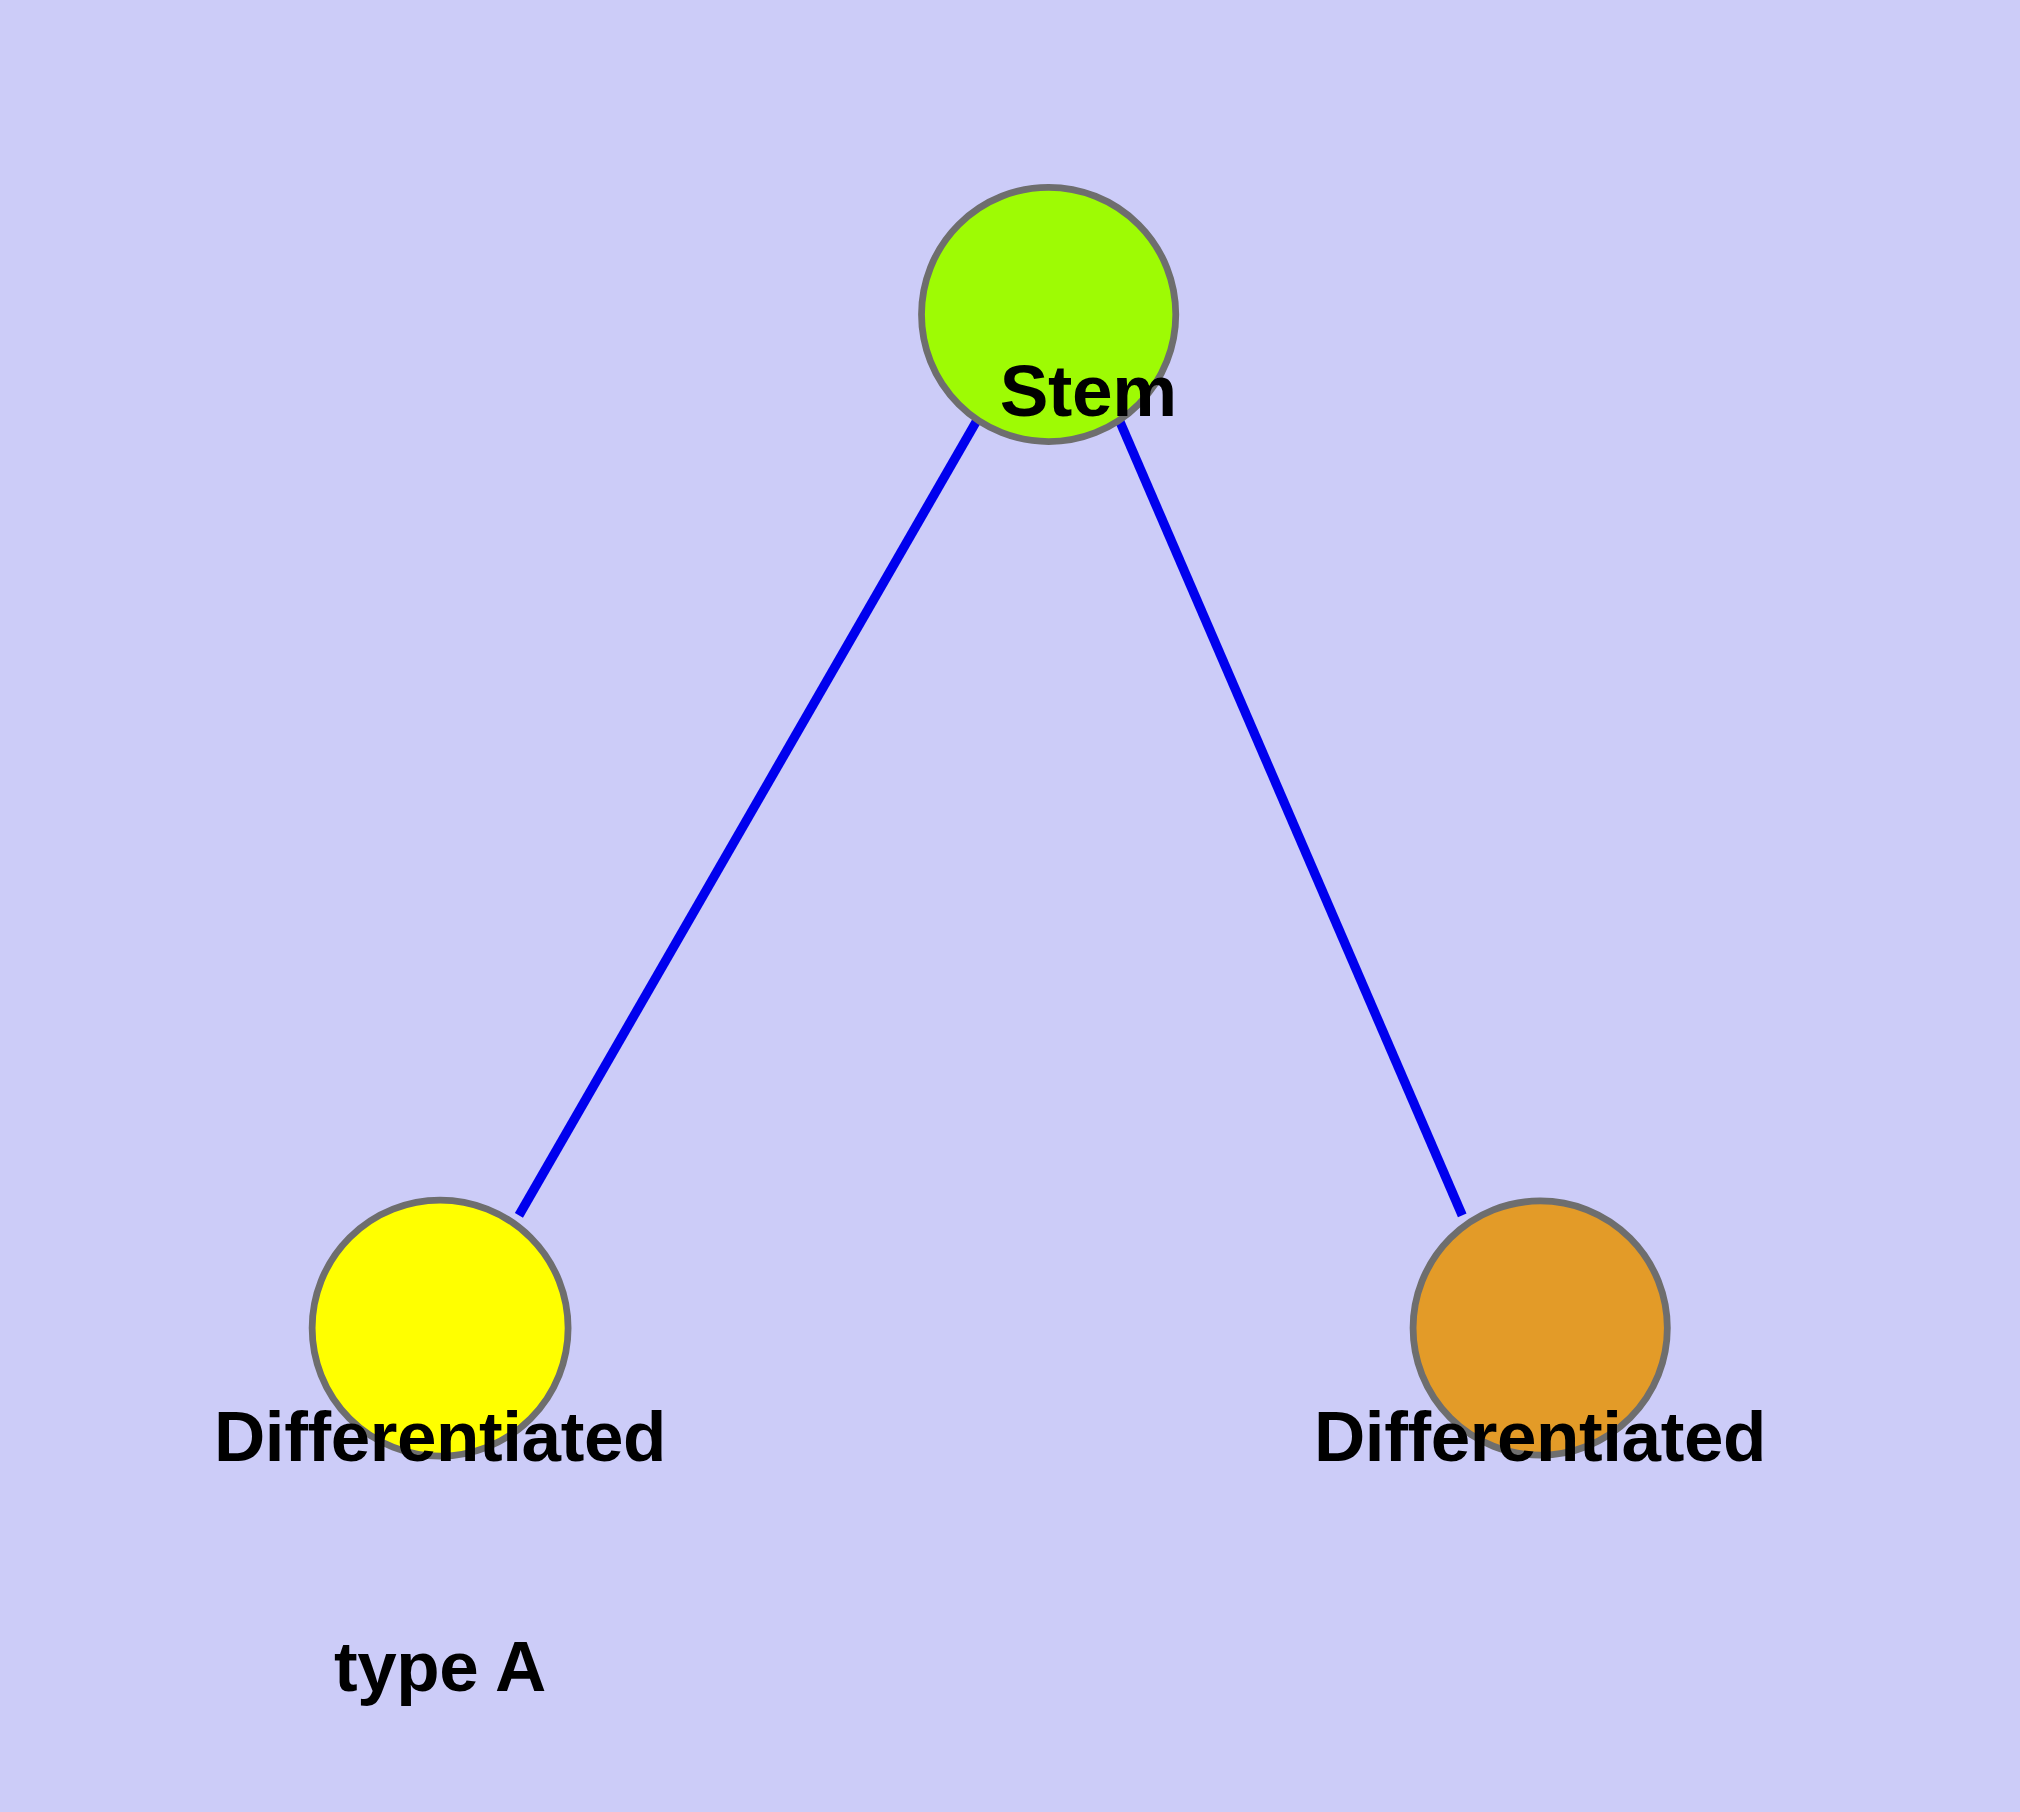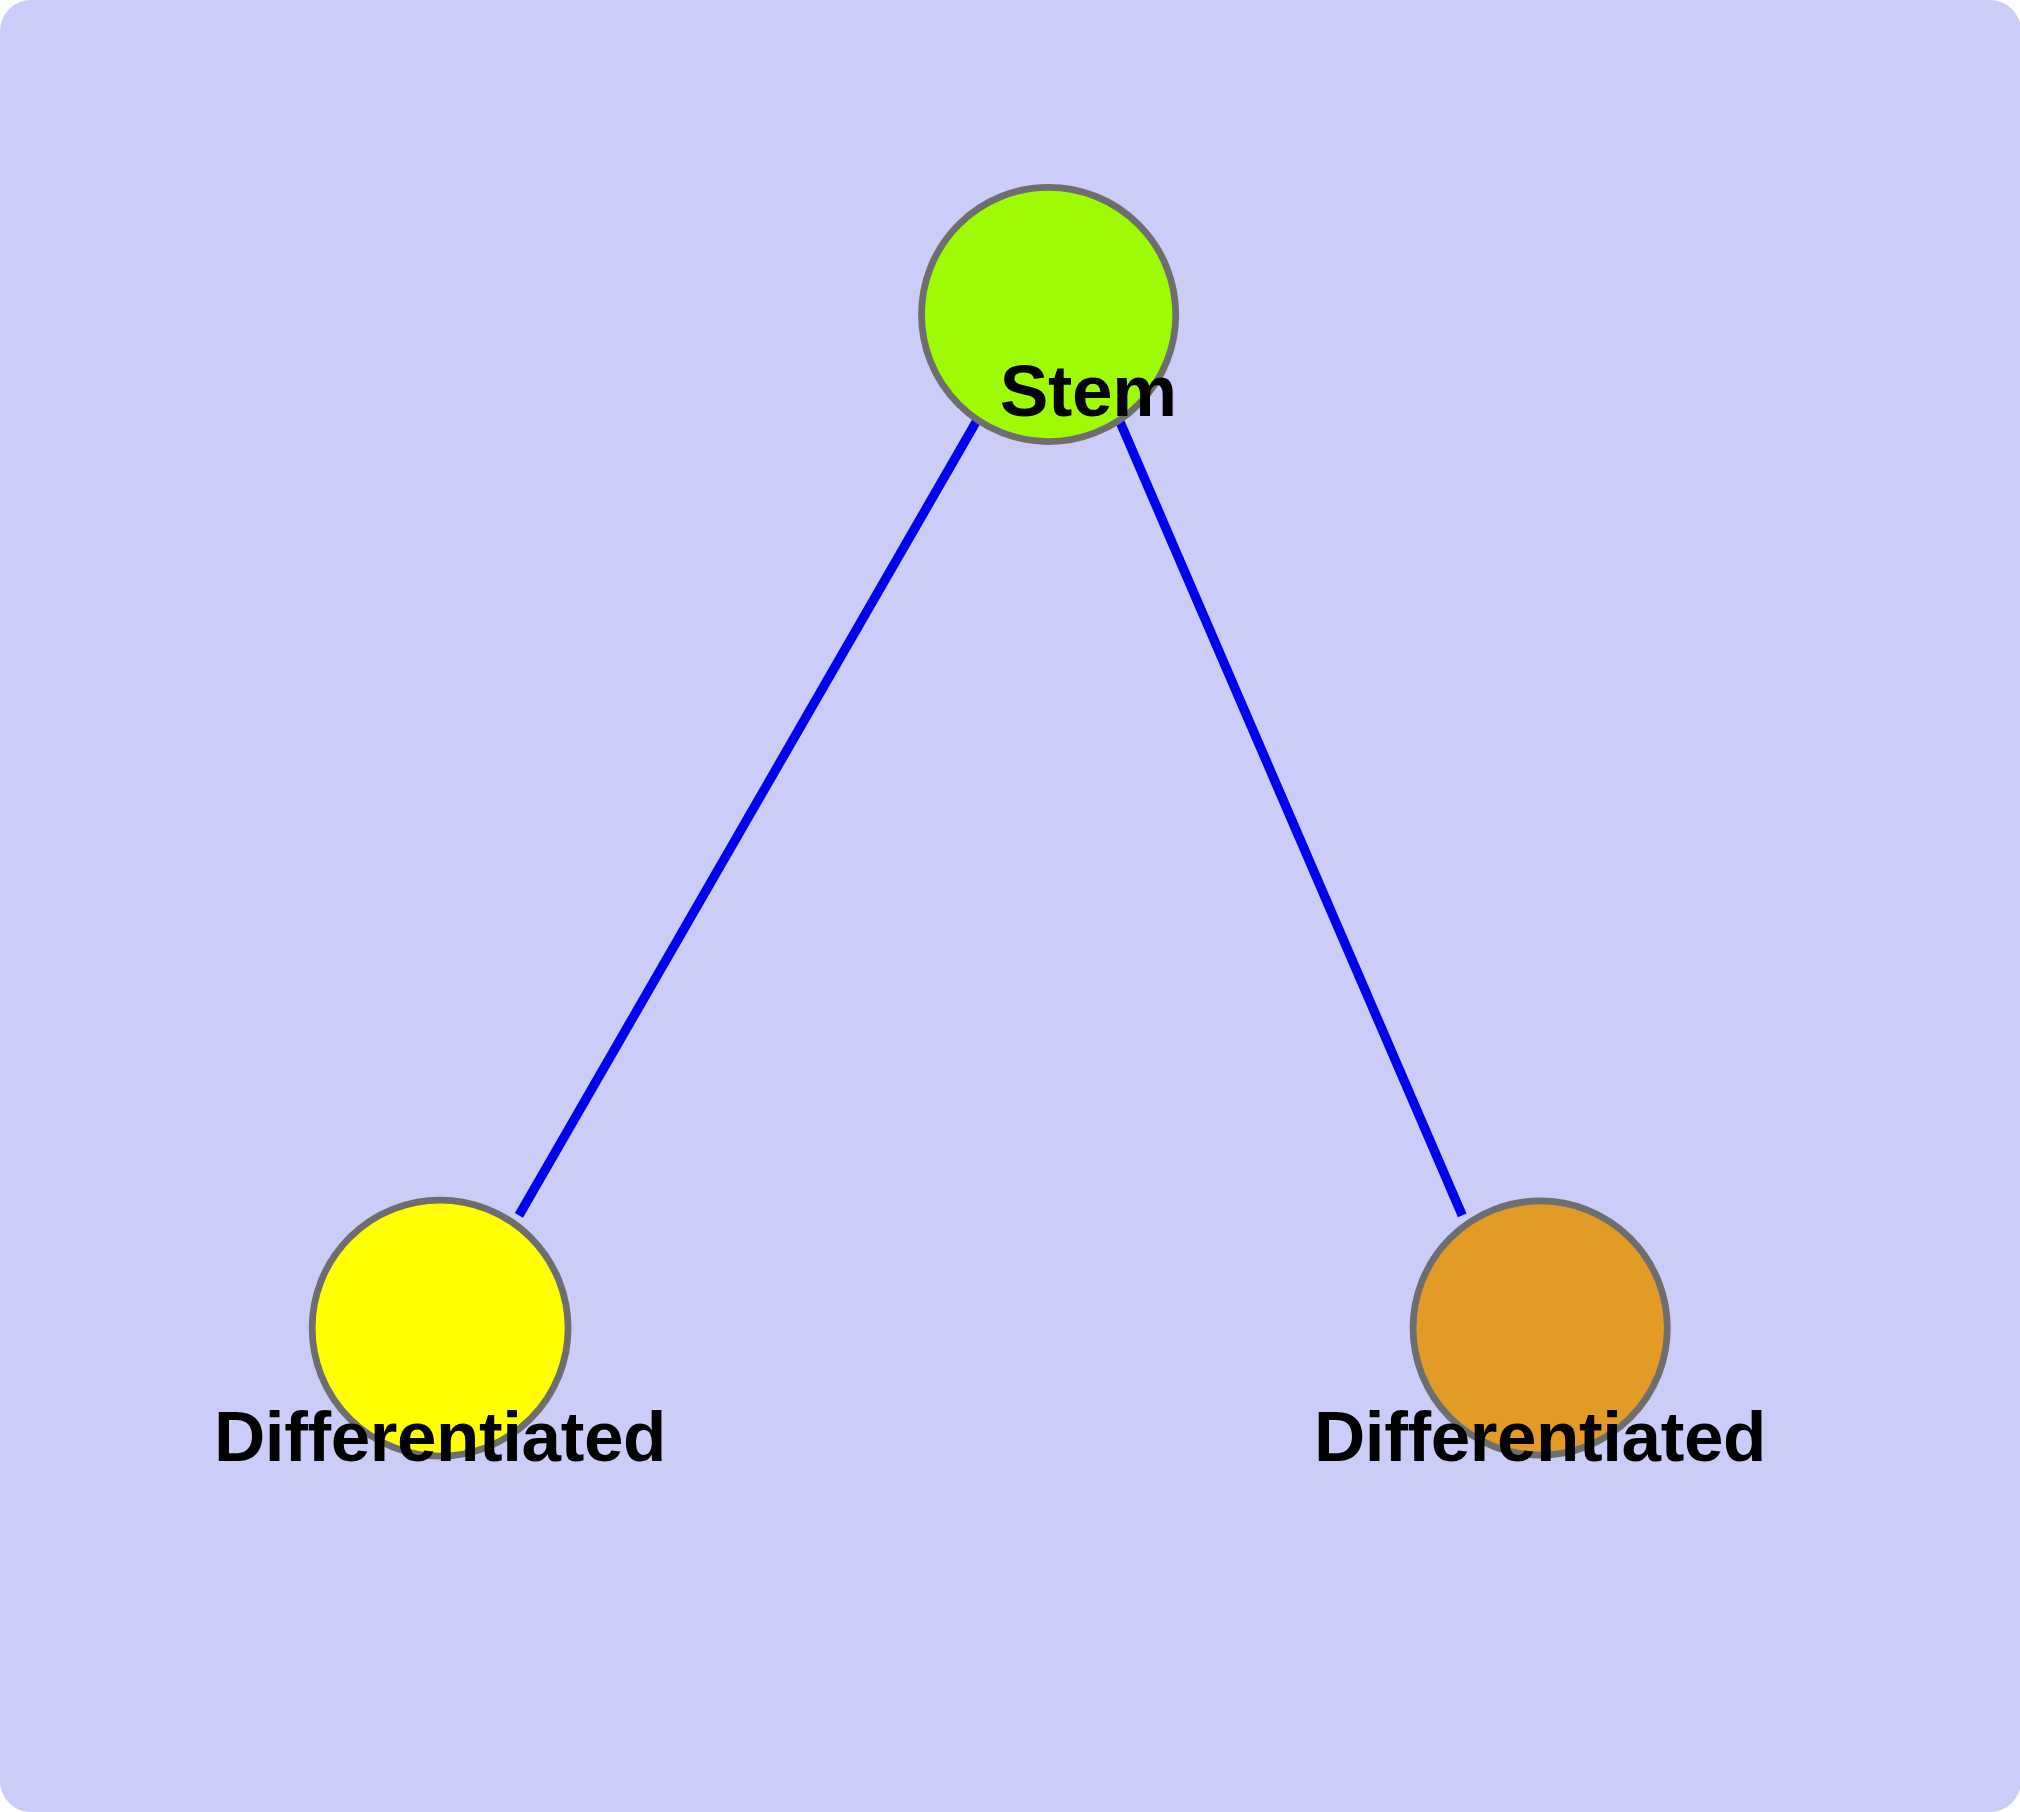--- a/index.html
+++ b/index.html
@@ -6,21 +6,20 @@
     margin: 0;
     padding: 0;
     background: #ffffff;
   }
   #canvas {
     position: relative;
     width: 2021px;
     height: 1812px;
     overflow: hidden;
     font-family: "Liberation Sans", sans-serif;
-    border-radius: 31px;
   }
   #bg-rect {
     position: absolute;
     left: 0; top: 0;
     width: 2021px;
     height: 1812px;
   }
   #graph-svg {
     position: absolute;
     left: 0; top: 0;
@@ -76,20 +75,21 @@
       <circle id="node-type-b" cx="1817" cy="1567" r="150" fill="#E39B28" stroke="#6E6E6E" stroke-width="8"></circle>
     </g>
   </svg>
 
   <div class="node-label" id="label-stem" style="color: rgb(0, 0, 0); top: 273px;">
     <span>Stem</span>
   </div>
 
   <div class="node-label" id="label-a" style="color: rgb(0, 0, 0); top: 1246px;">
     <div>Differentiated</div>
+    <div>type A</div>
   </div>
 
   <div class="node-label" id="label-b" style="color: rgb(0, 0, 0); top: 1246px;">
     <div>Differentiated</div>
   </div>
 
 </div>
 
 
 </body></html>

